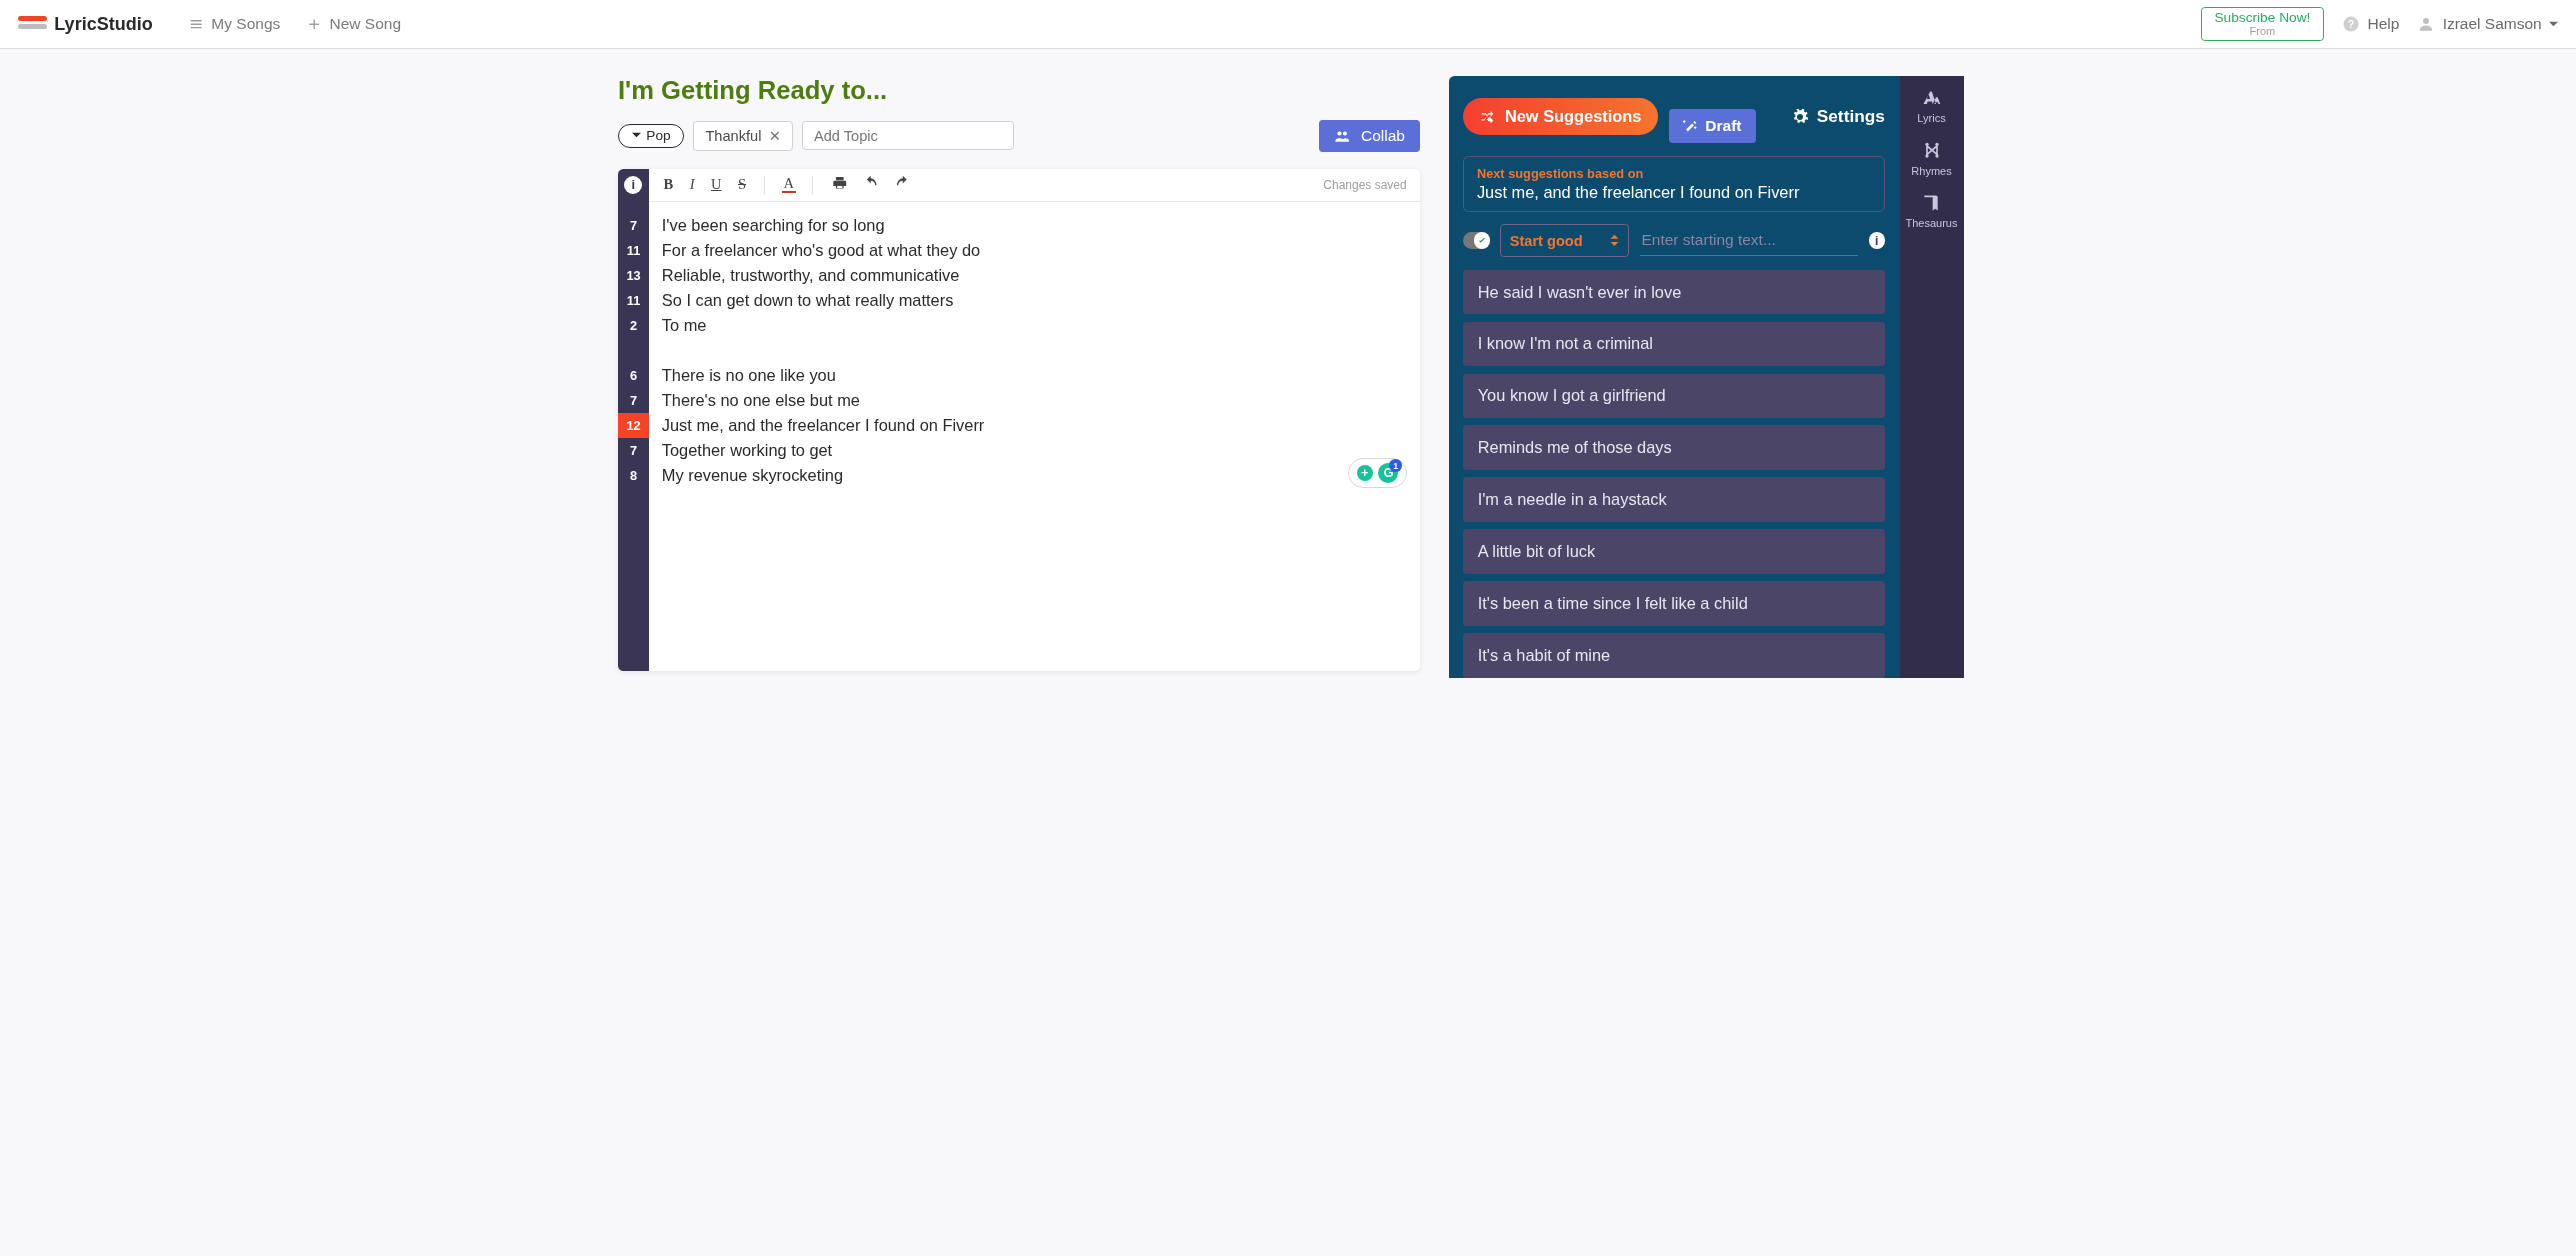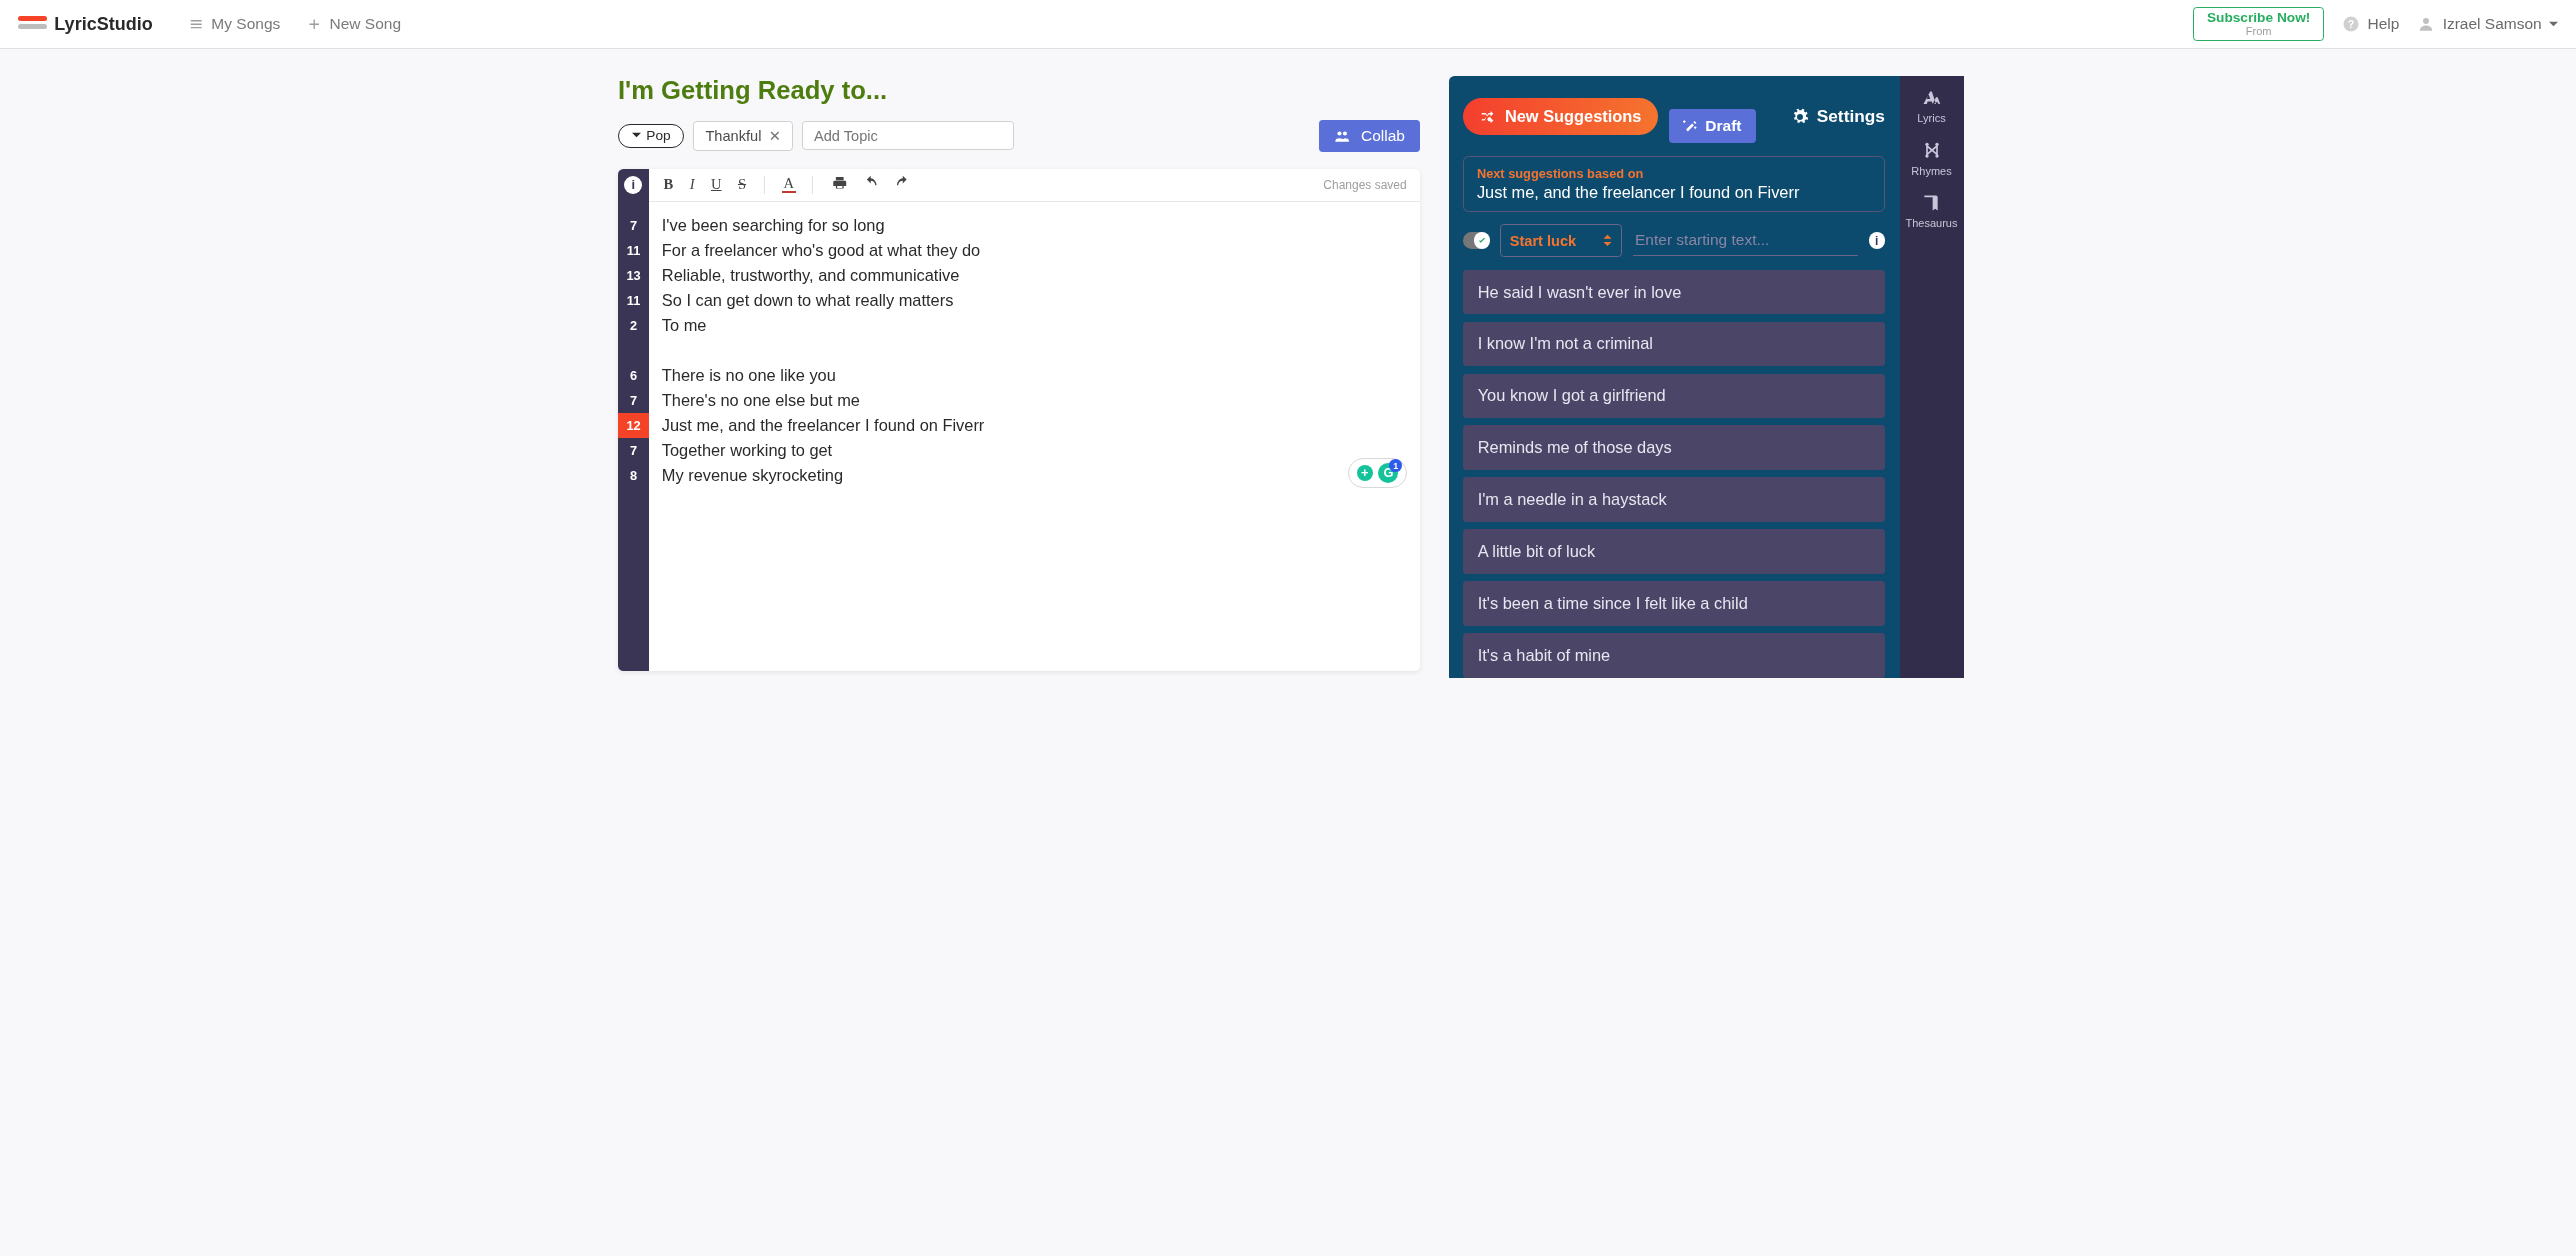--- a/index.html
+++ b/index.html
@@ -10,21 +10,21 @@
 .logo-wrap { display: flex; align-items: center; gap: 7.3px; }
 .logo-mark { width: 29px; height: 16.4px; position: relative; }
 .logo-mark .bar1 { position: absolute; top: 0; left: 0; width: 29px; height: 5.5px; background: #f44326; border-radius: 2.7px; }
 .logo-mark .bar2 { position: absolute; top: 8.2px; left: 0; width: 29px; height: 5.5px; background: #bdbdbd; border-radius: 2.7px; }
 .logo-text { font-size: 18px; font-weight: 600; color: #2a2a2a; }
 .nav-links { display: flex; align-items: center; gap: 25.6px; margin-left: 35px; }
 .nav-link { display: flex; align-items: center; gap: 7.3px; color: #7a7a7a; font-size: 15.5px; cursor: pointer; }
 .nav-link svg { width: 16.4px; height: 16.4px; fill: #9e9e9e; }
 .header-right { margin-left: auto; display: flex; align-items: center; gap: 18px; }
 .subscribe { border: 1.8px solid #27ae60; border-radius: 3.7px; padding: 2.7px 12.8px; text-align: center; line-height: 1.1; cursor: pointer; }
-.subscribe .l1 { color: #27ae60; font-size: 13.7px; font-weight: 700; }
+.subscribe .l1 { color: #27ae60; font-size: 13.7px; font-weight: 400; }
 .subscribe .l2 { color: #9e9e9e; font-size: 11px; }
 .help-link { display: flex; align-items: center; gap: 7.3px; color: #6a6a6a; font-size: 15.5px; cursor: pointer; }
 .help-link svg { width: 18px; height: 18px; fill: #c0c0c0; }
 .user-menu { display: flex; align-items: center; gap: 7.3px; color: #6a6a6a; font-size: 15.5px; cursor: pointer; }
 .user-menu svg.avatar { width: 18px; height: 18px; fill: #c0c0c0; }
 .user-menu svg.caret { width: 9px; height: 9px; fill: #6a6a6a; }
 
 
 .main { display: flex; gap: 29px; padding: 27px 0 0 0; max-width: 1351px; margin: 0 auto; align-items: flex-start; }
 
@@ -249,21 +249,21 @@
       </div>
       <div class="start-row">
         <div class="toggle">
           <div class="knob">
               <svg viewBox="0 0 24 24">
                 <path d="M9 16l-4-4 2-2 2 2 8-8 2 2z"></path>
               </svg>
             </div>
         </div>
         <div class="start-select">
-          <span>Start luck</span>
+          <span>Start good</span>
           <svg viewBox="0 0 10 16">
               <path d="M0 6l5-5 5 5zm0 4l5 5 5-5z"></path>
             </svg>
         </div>
         <input class="start-input" placeholder="Enter starting text..." style="">
         <div class="info-dot">i</div>
       </div>
       <div class="suggestions" id="suggestions-list">
           <div class="suggestion">He said I wasn't ever in love</div>
           <div class="suggestion">I know I'm not a criminal</div>

